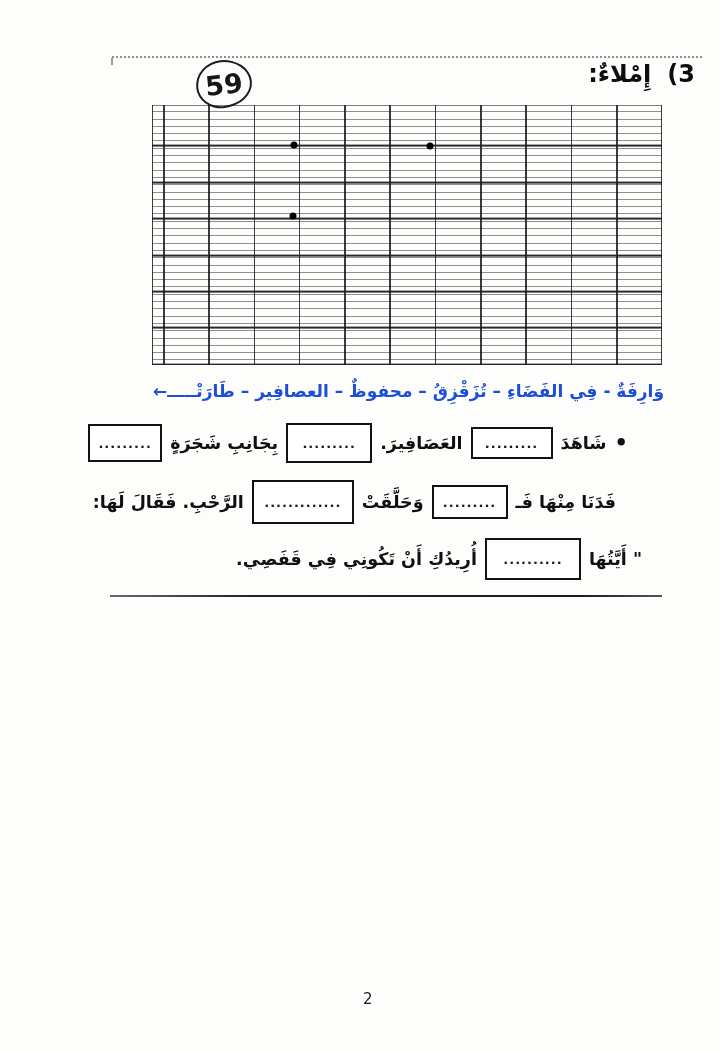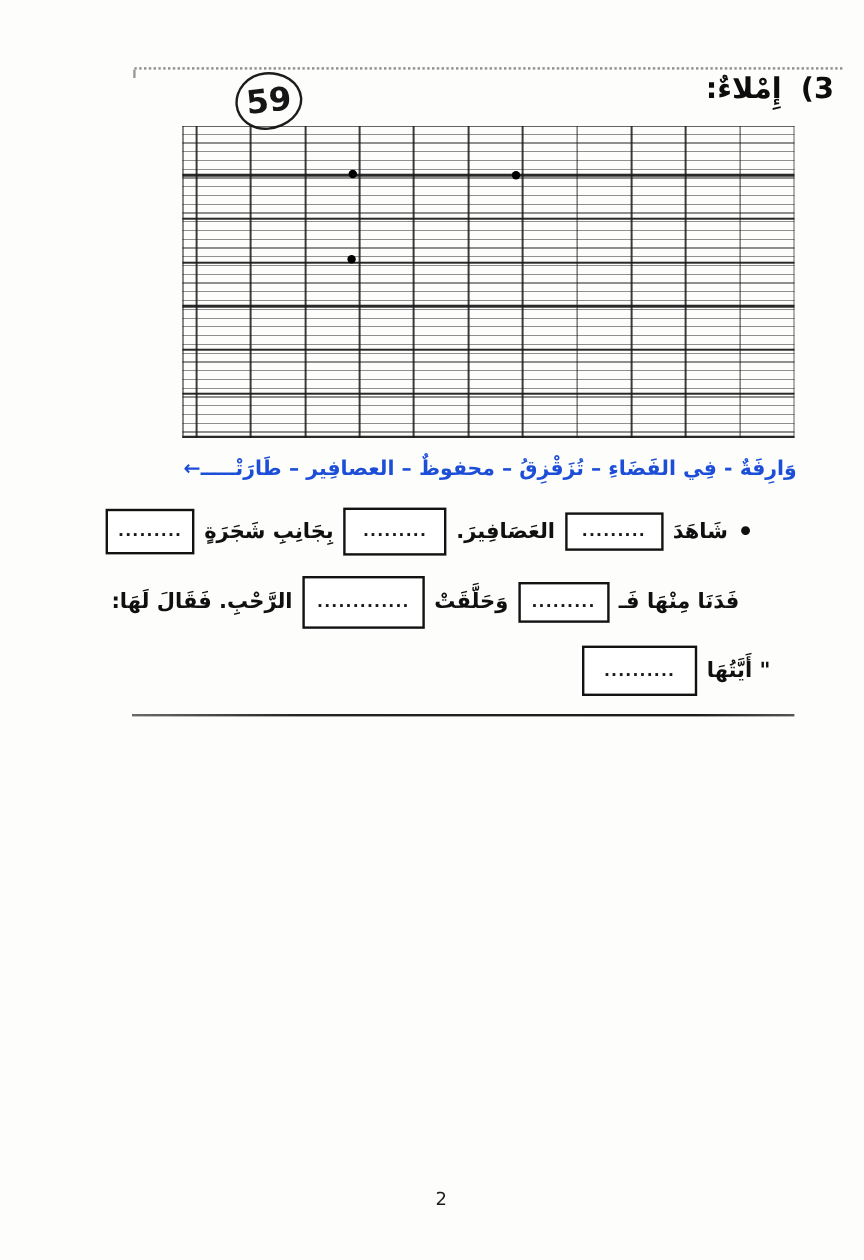--- a/index.html
+++ b/index.html
@@ -133,19 +133,20 @@
         <span class="dots">.............</span>
       </span>
     <span>الرَّحْبِ. فَقَالَ لَهَا:</span>
   </div>
 
   <div class="row row3">
     <span>" أَيَّتُهَا</span>
     <span class="blank b31">
         <span class="dots">..........</span>
       </span>
+    <span>أُرِيدُكِ أَنْ تَكُونِي فِي قَفَصِي.</span>
   </div>
 
   <div class="divider"></div>
 
   <div class="pagenum">2</div>
 
 </div>
 
 </body></html>

